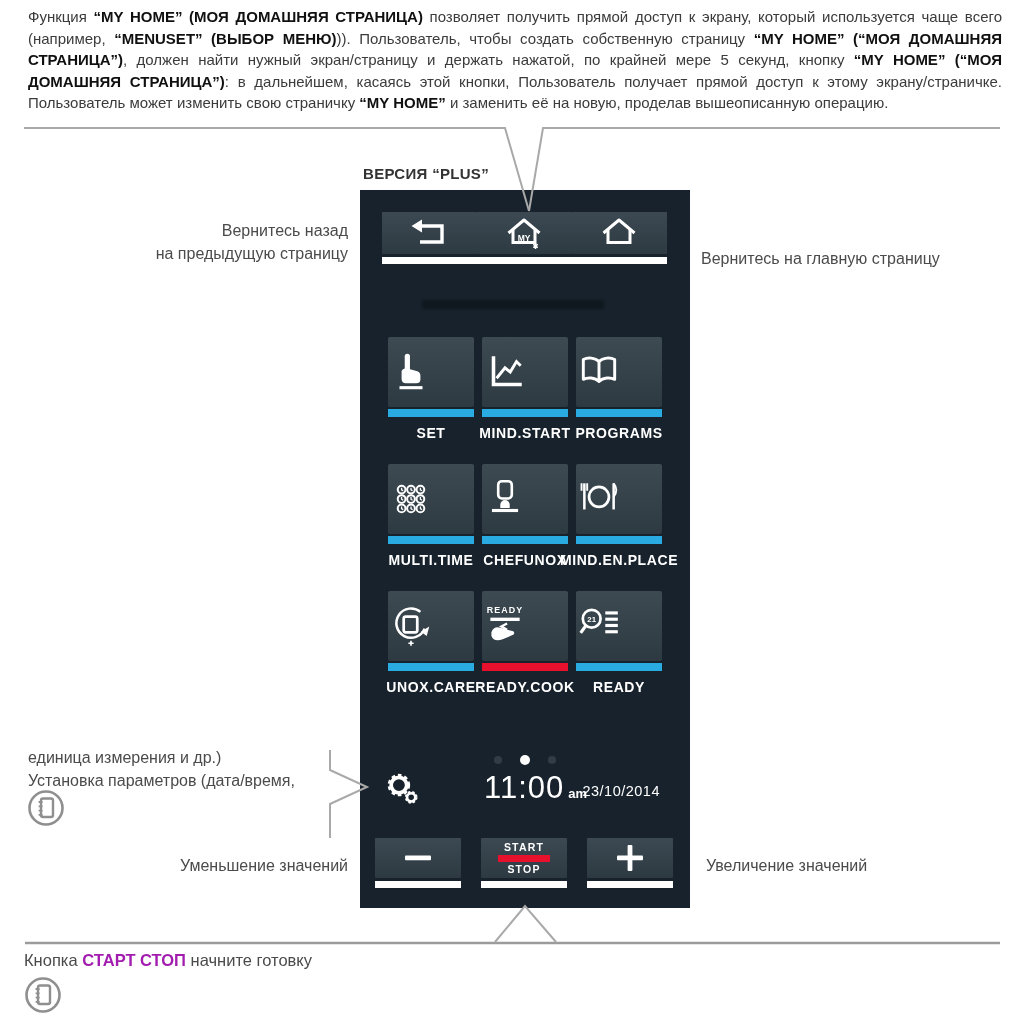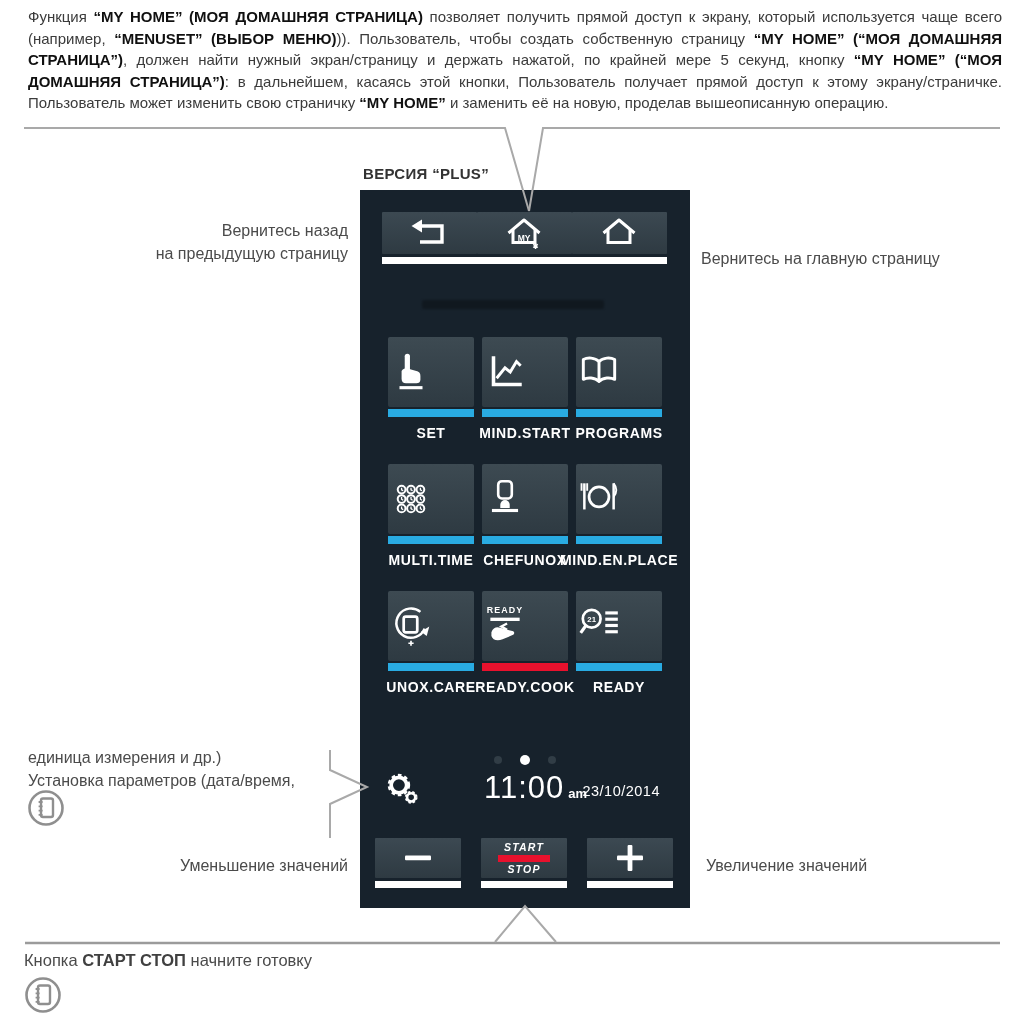--- a/index.html
+++ b/index.html
@@ -37,31 +37,31 @@
   .dot{width:8px;height:8px;border-radius:50%;background:#313d46;cursor:pointer;}
   .dot.active{width:10px;height:10px;background:#ffffff;}
   
   .status{position:absolute;top:580px;left:0;right:0;height:42px;color:#fff;}
   .gearwrap{position:absolute;left:25px;top:2px;cursor:pointer;}
   .time-wrap{position:absolute;left:124px;top:0;display:inline-flex;align-items:baseline;}
   .time{font-size:31px;font-weight:500;letter-spacing:1px;}
   .ampm{font-size:13px;font-weight:700;margin-left:4px;}
   .date{position:absolute;right:30px;top:13px;font-size:14.5px;font-weight:400;letter-spacing:.5px;}
   
-  .bottomrow{position:absolute;top:648px;left:15px;right:17px;display:flex;justify-content:space-between;font-style:italic;}
+  .bottomrow{position:absolute;top:648px;left:15px;right:17px;display:flex;justify-content:space-between;}
   .bottomrow .key{width:86px;}
   .bottomrow .keyface{height:40px;}
   .ss-face{flex-direction:column;gap:1px;}
   .ss-txt{font-size:10.5px;font-weight:700;letter-spacing:1.2px;color:#fff;line-height:11px;}
   .ss-red{width:52px;height:7px;background:#e8112d;margin:1px 0;}
   
   .ann{position:absolute;color:#4b4b4b;font-size:16px;line-height:1.42;z-index:3;}
   .ann.r{text-align:right;}
   .caption{position:absolute;left:24px;top:951px;font-size:16.5px;color:#4b4b4b;z-index:7;}
-  .caption b{color:#404040;}
+  .caption b{color:#a21caf;}
   .man-icon{position:absolute;z-index:3;}
 </style>
 </head>
 <body>
 
 <div class="page">
 
   <p class="intro"><span>Функция </span><b>“MY HOME” (МОЯ ДОМАШНЯЯ СТРАНИЦА)</b><span> позволяет получить прямой доступ к экрану, который используется чаще всего (например, </span><b>“MENUSET” (ВЫБОР МЕНЮ)</b><span>)). Пользователь, чтобы создать собственную страницу </span><b>“MY HOME” (“МОЯ ДОМАШНЯЯ СТРАНИЦА”)</b><span>, должен найти нужный экран/страницу и держать нажатой, по крайней мере 5 секунд, кнопку </span><b>“MY HOME” (“МОЯ ДОМАШНЯЯ СТРАНИЦА”)</b><span>: в дальнейшем, касаясь этой кнопки, Пользователь получает прямой доступ к этому экрану/страничке. Пользователь может изменить свою страничку </span><b>“MY HOME”</b><span> и заменить её на новую, проделав вышеописанную операцию.</span></p>
 
   <svg class="lines" width="1024" height="1024" viewBox="0 0 1024 1024">

